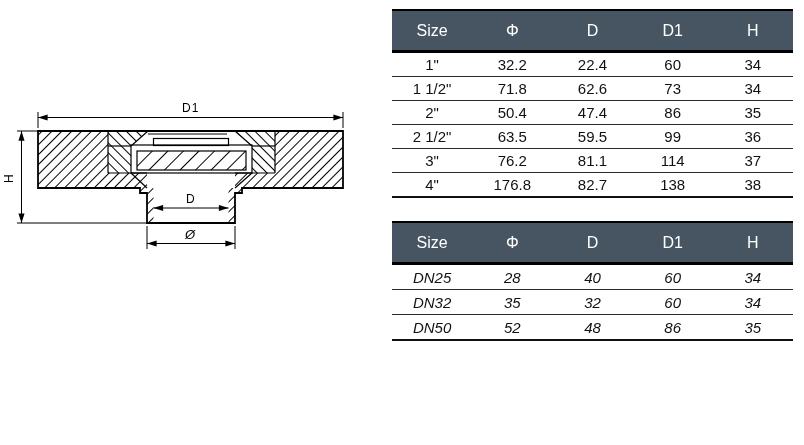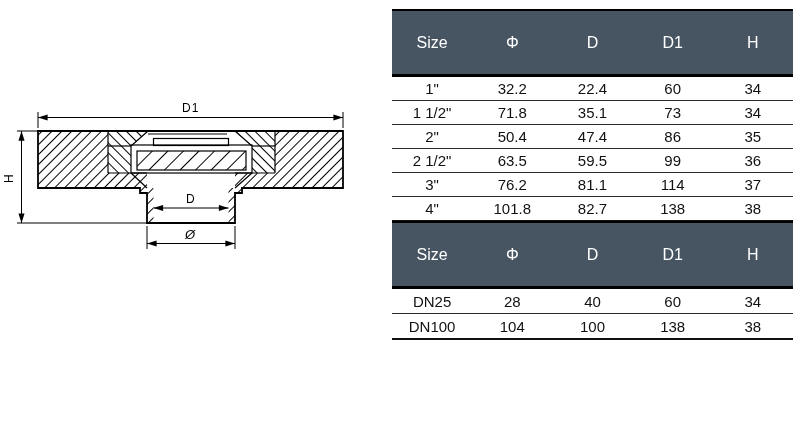--- a/index.html
+++ b/index.html
@@ -8,27 +8,27 @@
     font-family:"Liberation Sans",sans-serif;
   }
   .drawing{position:absolute;left:0;top:0;width:392px;height:445px;}
   .tables{position:absolute;left:392px;top:0;width:401px;}
   table{border-collapse:collapse;width:401px;table-layout:fixed;position:absolute;left:0;}
   .t1{top:9px;}
   .t2{top:221px;}
   thead th{
     background:#475562;color:#ffffff;font-weight:400;font-size:16px;
     height:31px;border-top:2px solid #000;border-bottom:3px solid #000;
-    text-align:center;padding:16px;
+    text-align:center;padding:4px;
   }
   tbody td{
     text-align:center;font-size:15px;color:#111;height:23px;
     border-bottom:1px solid #2b2b2b;padding:0;white-space:nowrap;
   }
-  .t2 tbody td{height:24px;}
+  .t2 tbody td{height:24px;font-style:italic;}
   tbody tr:last-child td{border-bottom:2px solid #111;}
   svg text{font-family:"Liberation Sans",sans-serif;fill:#000;}
 </style>
 </head>
 <body>
 
 <div class="stage">
 
   <div class="drawing">
     <svg width="392" height="445" viewBox="0 0 392 445">
@@ -120,21 +120,21 @@
           <tr>
             <td>1"</td>
             <td>32.2</td>
             <td>22.4</td>
             <td>60</td>
             <td>34</td>
           </tr>
           <tr>
             <td>1 1/2"</td>
             <td>71.8</td>
-            <td>35.1</td>
+            <td>62.6</td>
             <td>73</td>
             <td>34</td>
           </tr>
           <tr>
             <td>2"</td>
             <td>50.4</td>
             <td>47.4</td>
             <td>86</td>
             <td>35</td>
           </tr>
@@ -147,21 +147,21 @@
           </tr>
           <tr>
             <td>3"</td>
             <td>76.2</td>
             <td>81.1</td>
             <td>114</td>
             <td>37</td>
           </tr>
           <tr>
             <td>4"</td>
-            <td>101.8</td>
+            <td>176.8</td>
             <td>82.7</td>
             <td>138</td>
             <td>38</td>
           </tr>
         </tbody>
     </table>
     <table class="t2">
       <thead>
           <tr>
             <th>Size</th>
@@ -173,23 +173,30 @@
         </thead>
       <tbody>
           <tr>
             <td>DN25</td>
             <td>28</td>
             <td>40</td>
             <td>60</td>
             <td>34</td>
           </tr>
           <tr>
-            <td>DN100</td>
-            <td>104</td>
-            <td>100</td>
-            <td>138</td>
-            <td>38</td>
+            <td>DN32</td>
+            <td>35</td>
+            <td>32</td>
+            <td>60</td>
+            <td>34</td>
+          </tr>
+          <tr>
+            <td>DN50</td>
+            <td>52</td>
+            <td>48</td>
+            <td>86</td>
+            <td>35</td>
           </tr>
         </tbody>
     </table>
   </div>
 
 </div>
 
 </body></html>

